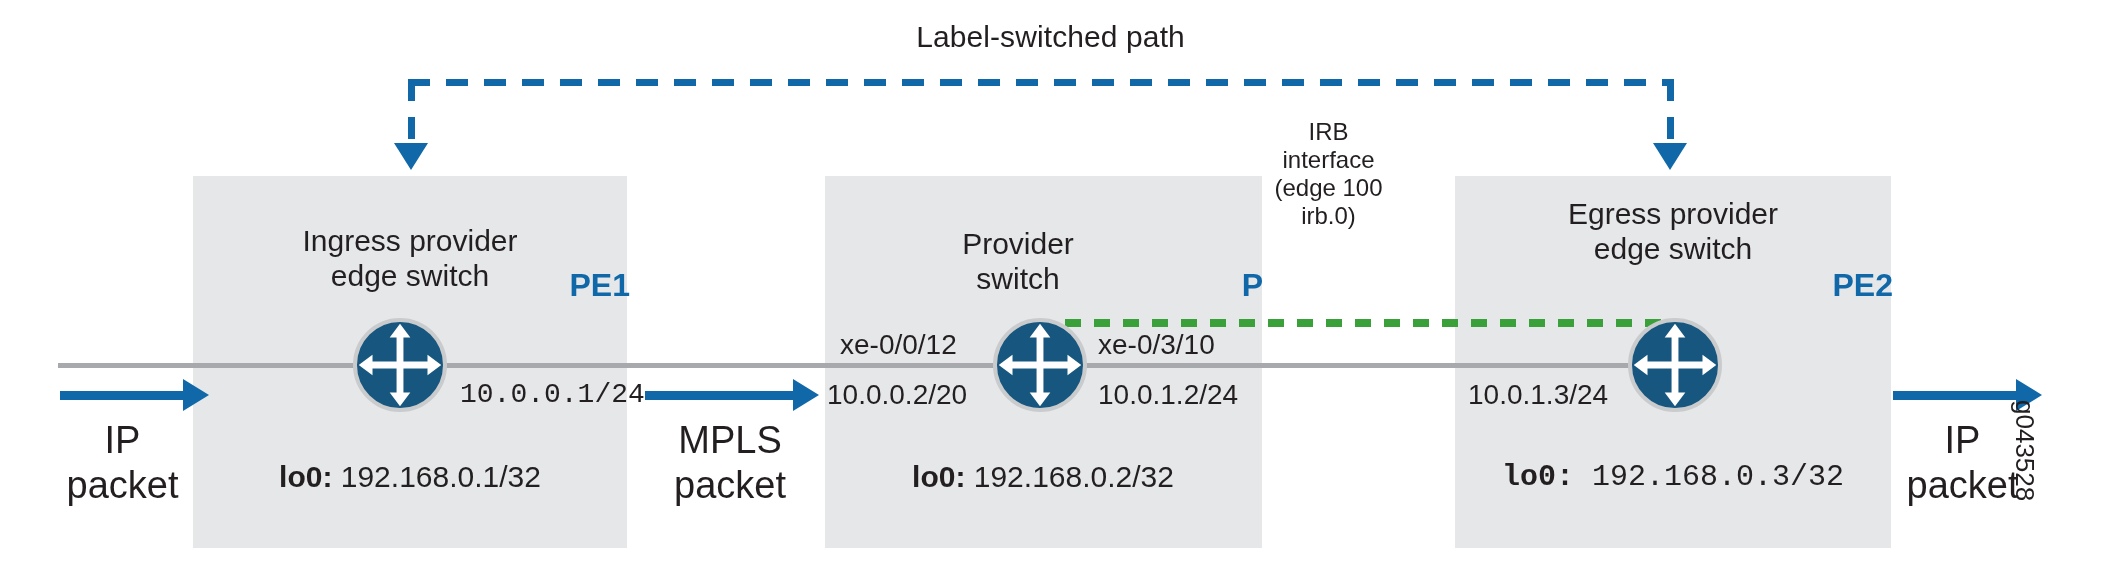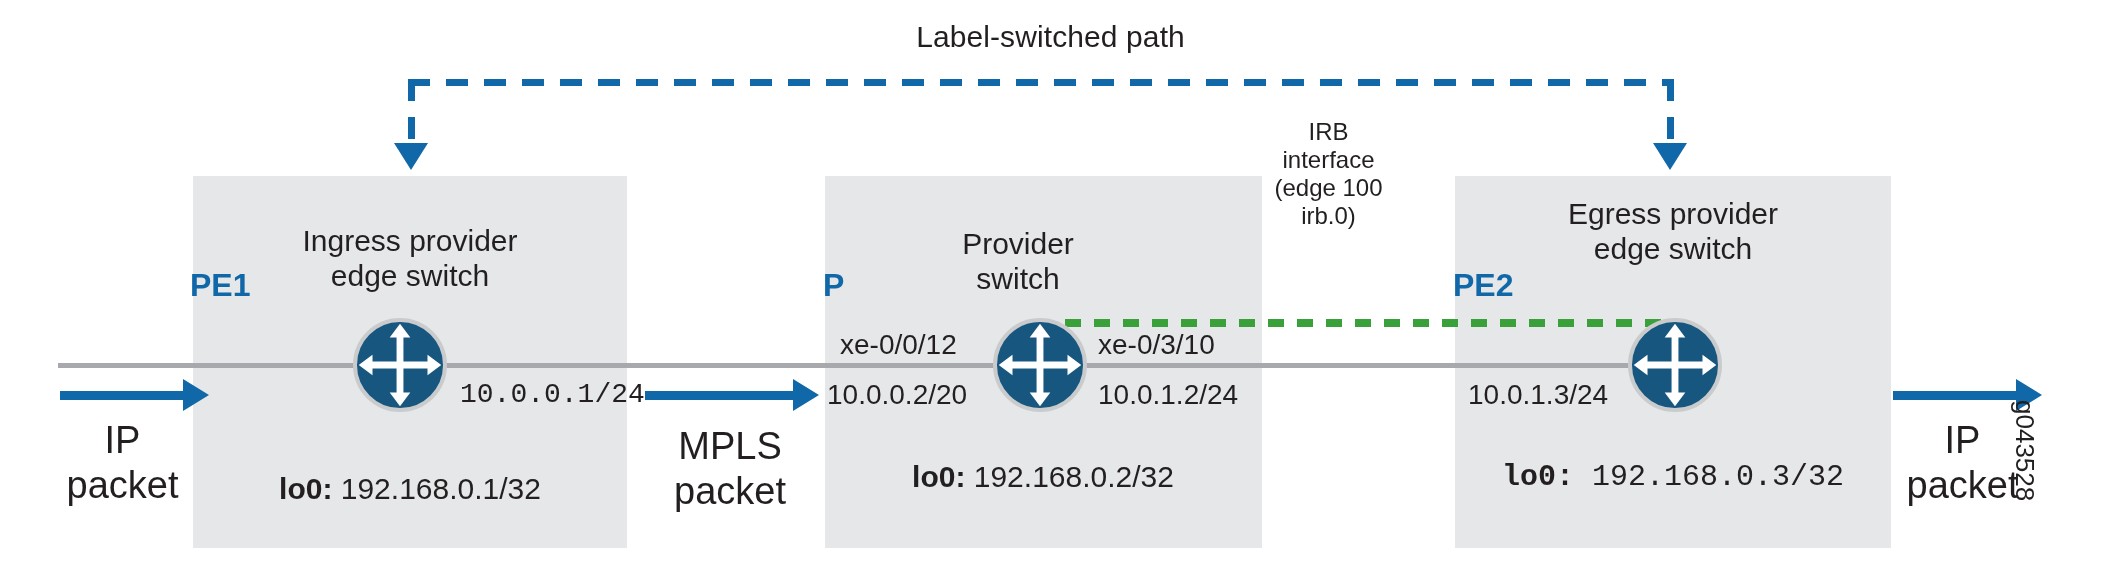--- a/index.html
+++ b/index.html
@@ -71,21 +71,21 @@
   #node-p   { left: 993px; }
   #node-pe2 { left: 1628px; }
   .node svg { position: absolute; left: 0; top: 0; }
 
   
   .role {
     position: absolute; text-align: center; font-size: 30px; color: #231f20;
     line-height: 1.18; width: 440px;
   }
   .node-id {
-    position: absolute; text-align: left; font-size: 32px; font-weight: bold;
+    position: absolute; text-align: right; font-size: 32px; font-weight: bold;
     color: #1068a8; width: 440px;
   }
   .lo0 {
     position: absolute; text-align: center; font-size: 30px; color: #231f20; width: 440px;
   }
   .lo0 b { font-weight: bold; }
 
   .iface {
     position: absolute; font-size: 28px; color: #231f20; white-space: nowrap;
   }
@@ -138,21 +138,21 @@
     <div>interface</div>
     <div>(edge 100</div>
     <div>irb.0)</div>
   </div>
 
   <div class="role" style="left:190px; top:192px;margin-top:31px;">
     <div>Ingress provider</div>
     <div>edge switch</div>
   </div>
   <div class="node-id" style="left:190px; top:267px;">PE1</div>
-  <div class="lo0" style="left:190px; top:460px;margin-top:12px;">
+  <div class="lo0" style="left:190px; top:460px;">
     <b>lo0:</b>
     <span>192.168.0.1/32</span>
   </div>
   <div class="iface" style="left:460px; top:379px;font-family:Liberation Mono, monospace;">10.0.0.1/24</div>
 
   <div class="role" style="left:798px; top:192px;margin-top:34px;">
     <div>Provider</div>
     <div>switch</div>
   </div>
   <div class="node-id" style="left:823px; top:267px;">P</div>
@@ -215,21 +215,21 @@
 
   <div class="pk-arrow" style="left:60px; width:125px;"></div>
   <div class="pk-head right" style="left:183px;"></div>
   <div class="pk-label" style="left:45px; top:418px; width:155px;">
     <div>IP</div>
     <div>packet</div>
   </div>
 
   <div class="pk-arrow" style="left:645px; width:150px;"></div>
   <div class="pk-head right" style="left:793px;"></div>
-  <div class="pk-label" style="left:640px; top:418px; width:180px;margin-top:6px;">
+  <div class="pk-label" style="left:640px; top:418px; width:180px;">
     <div>MPLS</div>
     <div>packet</div>
   </div>
 
   <div class="pk-arrow" style="left:1893px; width:125px;"></div>
   <div class="pk-head right" style="left:2016px;"></div>
   <div class="pk-label" style="left:1885px; top:418px; width:155px;">
     <div>IP</div>
     <div>packet</div>
   </div>

